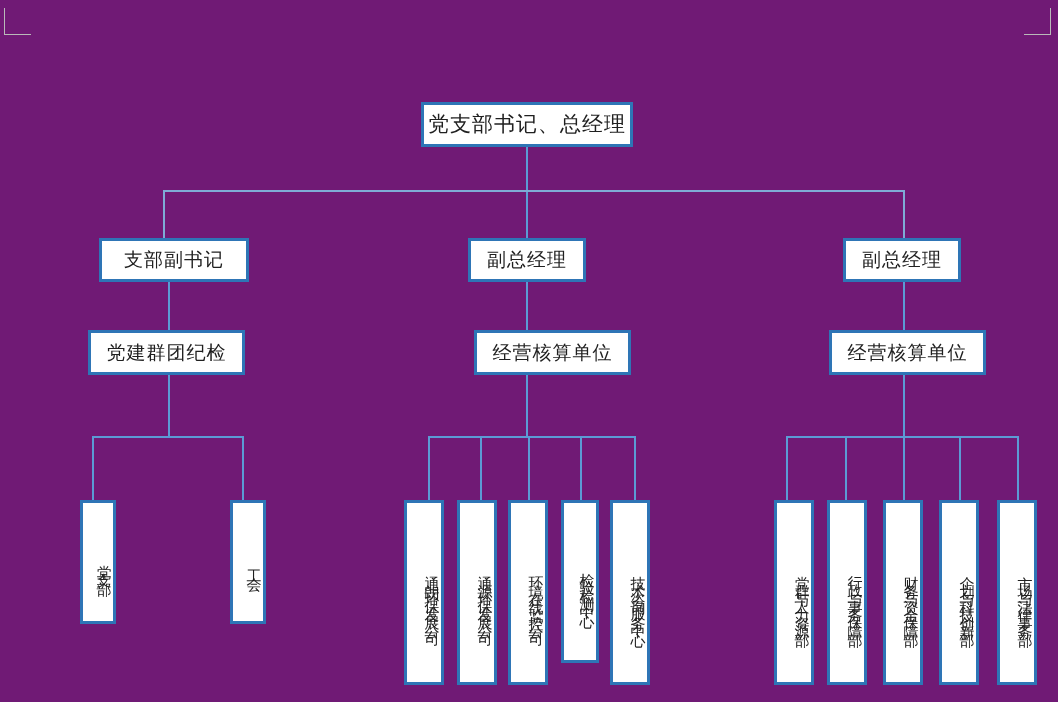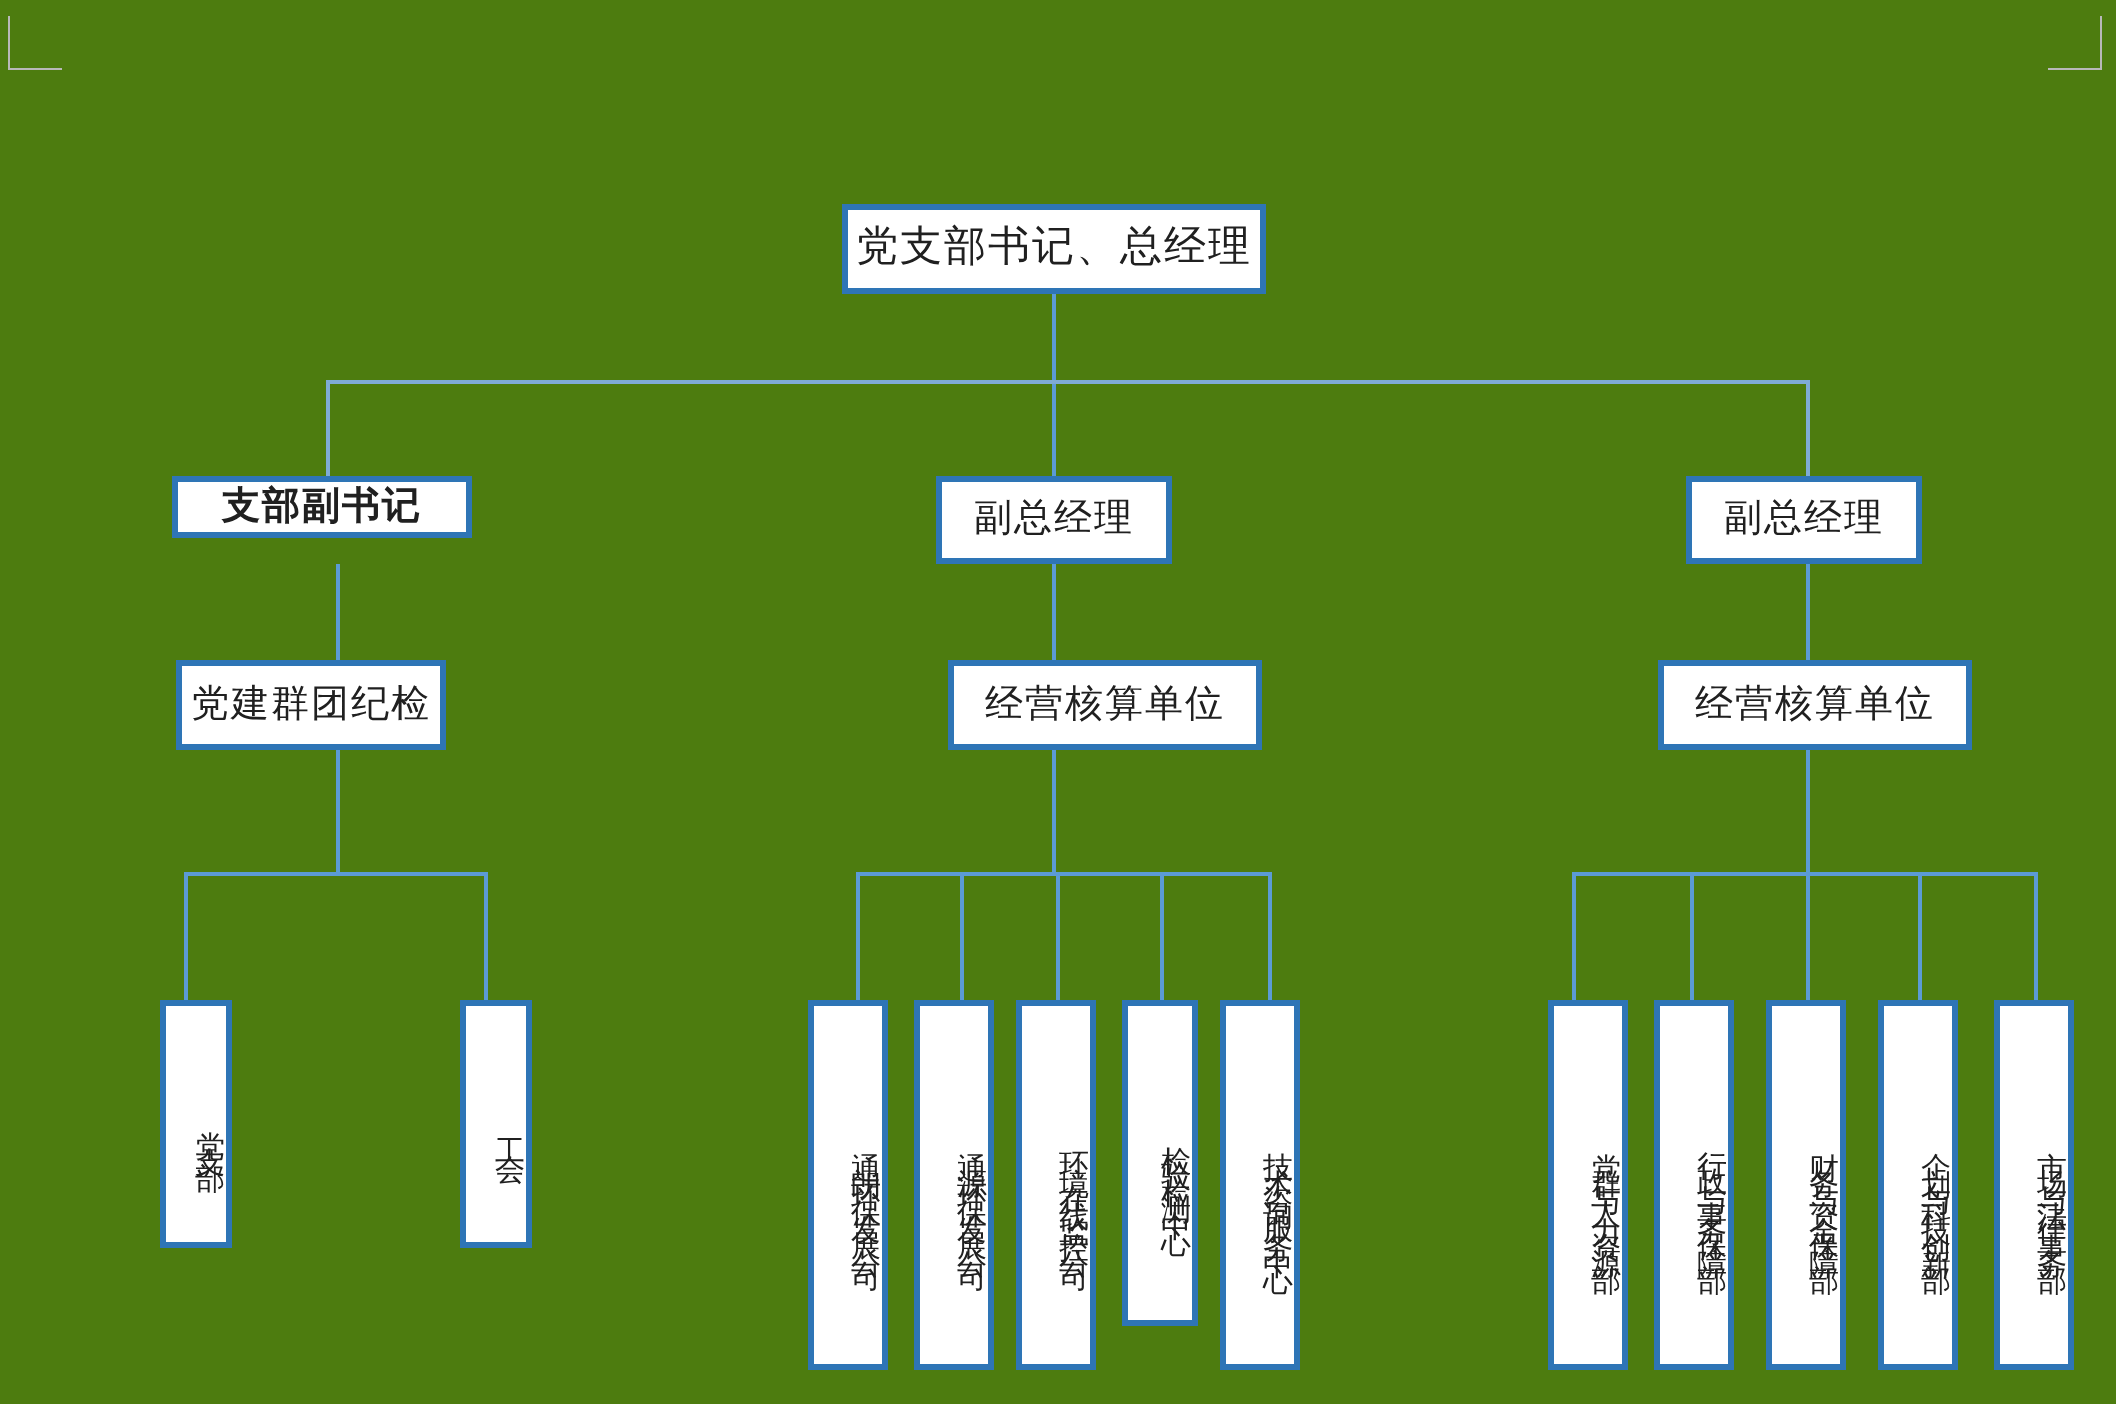--- a/index.html
+++ b/index.html
@@ -7,21 +7,21 @@
     padding: 0;
     background: #ffffff;
   }
   body {
     font-family: "Liberation Sans", "DejaVu Sans", sans-serif;
   }
   #page {
     position: relative;
     width: 1058px;
     height: 702px;
-    background: #4d7c0f;
+    background: #701a75;
     overflow: hidden;
   }
 
   
   .corner {
     position: absolute;
     width: 26px;
     height: 26px;
     pointer-events: none;
   }
@@ -80,31 +80,31 @@
   <div class="corner tr"></div>
 
   <div class="box lvl1" style="left:421px; top:102px; width:212px; height:45px;">党支部书记、总经理</div>
 
   <div class="ln v" style="left:526px; top:147px; width:2px; height:93px;"></div>
 
   <div class="ln h thin" style="left:163px; top:190px; width:742px; height:2px;"></div>
   <div class="ln v thin" style="left:163px; top:190px; width:2px; height:50px;"></div>
   <div class="ln v thin" style="left:903px; top:190px; width:2px; height:50px;"></div>
 
-  <div class="box lvl2" style="left:86px; top:238px; width:150px; height:31px;font-weight:bold;">支部副书记</div>
+  <div class="box lvl2" style="left:99px; top:238px; width:150px; height:44px;">支部副书记</div>
 
   <div class="box lvl2" style="left:468px; top:238px; width:118px; height:44px;">副总经理</div>
 
   <div class="box lvl2" style="left:843px; top:238px; width:118px; height:44px;">副总经理</div>
 
   <div class="ln v" style="left:168px; top:282px; width:2px; height:48px;"></div>
   <div class="ln v" style="left:526px; top:282px; width:2px; height:48px;"></div>
   <div class="ln v" style="left:903px; top:282px; width:2px; height:48px;"></div>
 
-  <div class="box lvl3" style="left:88px; top:330px; width:135px; height:45px;">党建群团纪检</div>
+  <div class="box lvl3" style="left:88px; top:330px; width:157px; height:45px;">党建群团纪检</div>
 
   <div class="box lvl3" style="left:474px; top:330px; width:157px; height:45px;">经营核算单位</div>
 
   <div class="box lvl3" style="left:829px; top:330px; width:157px; height:45px;">经营核算单位</div>
 
   <div class="ln v" style="left:168px; top:375px; width:2px; height:62px;"></div>
   <div class="ln h" style="left:92px; top:436px; width:152px; height:2px;"></div>
   <div class="ln v" style="left:92px; top:436px; width:2px; height:64px;"></div>
   <div class="ln v" style="left:242px; top:436px; width:2px; height:64px;"></div>
 

